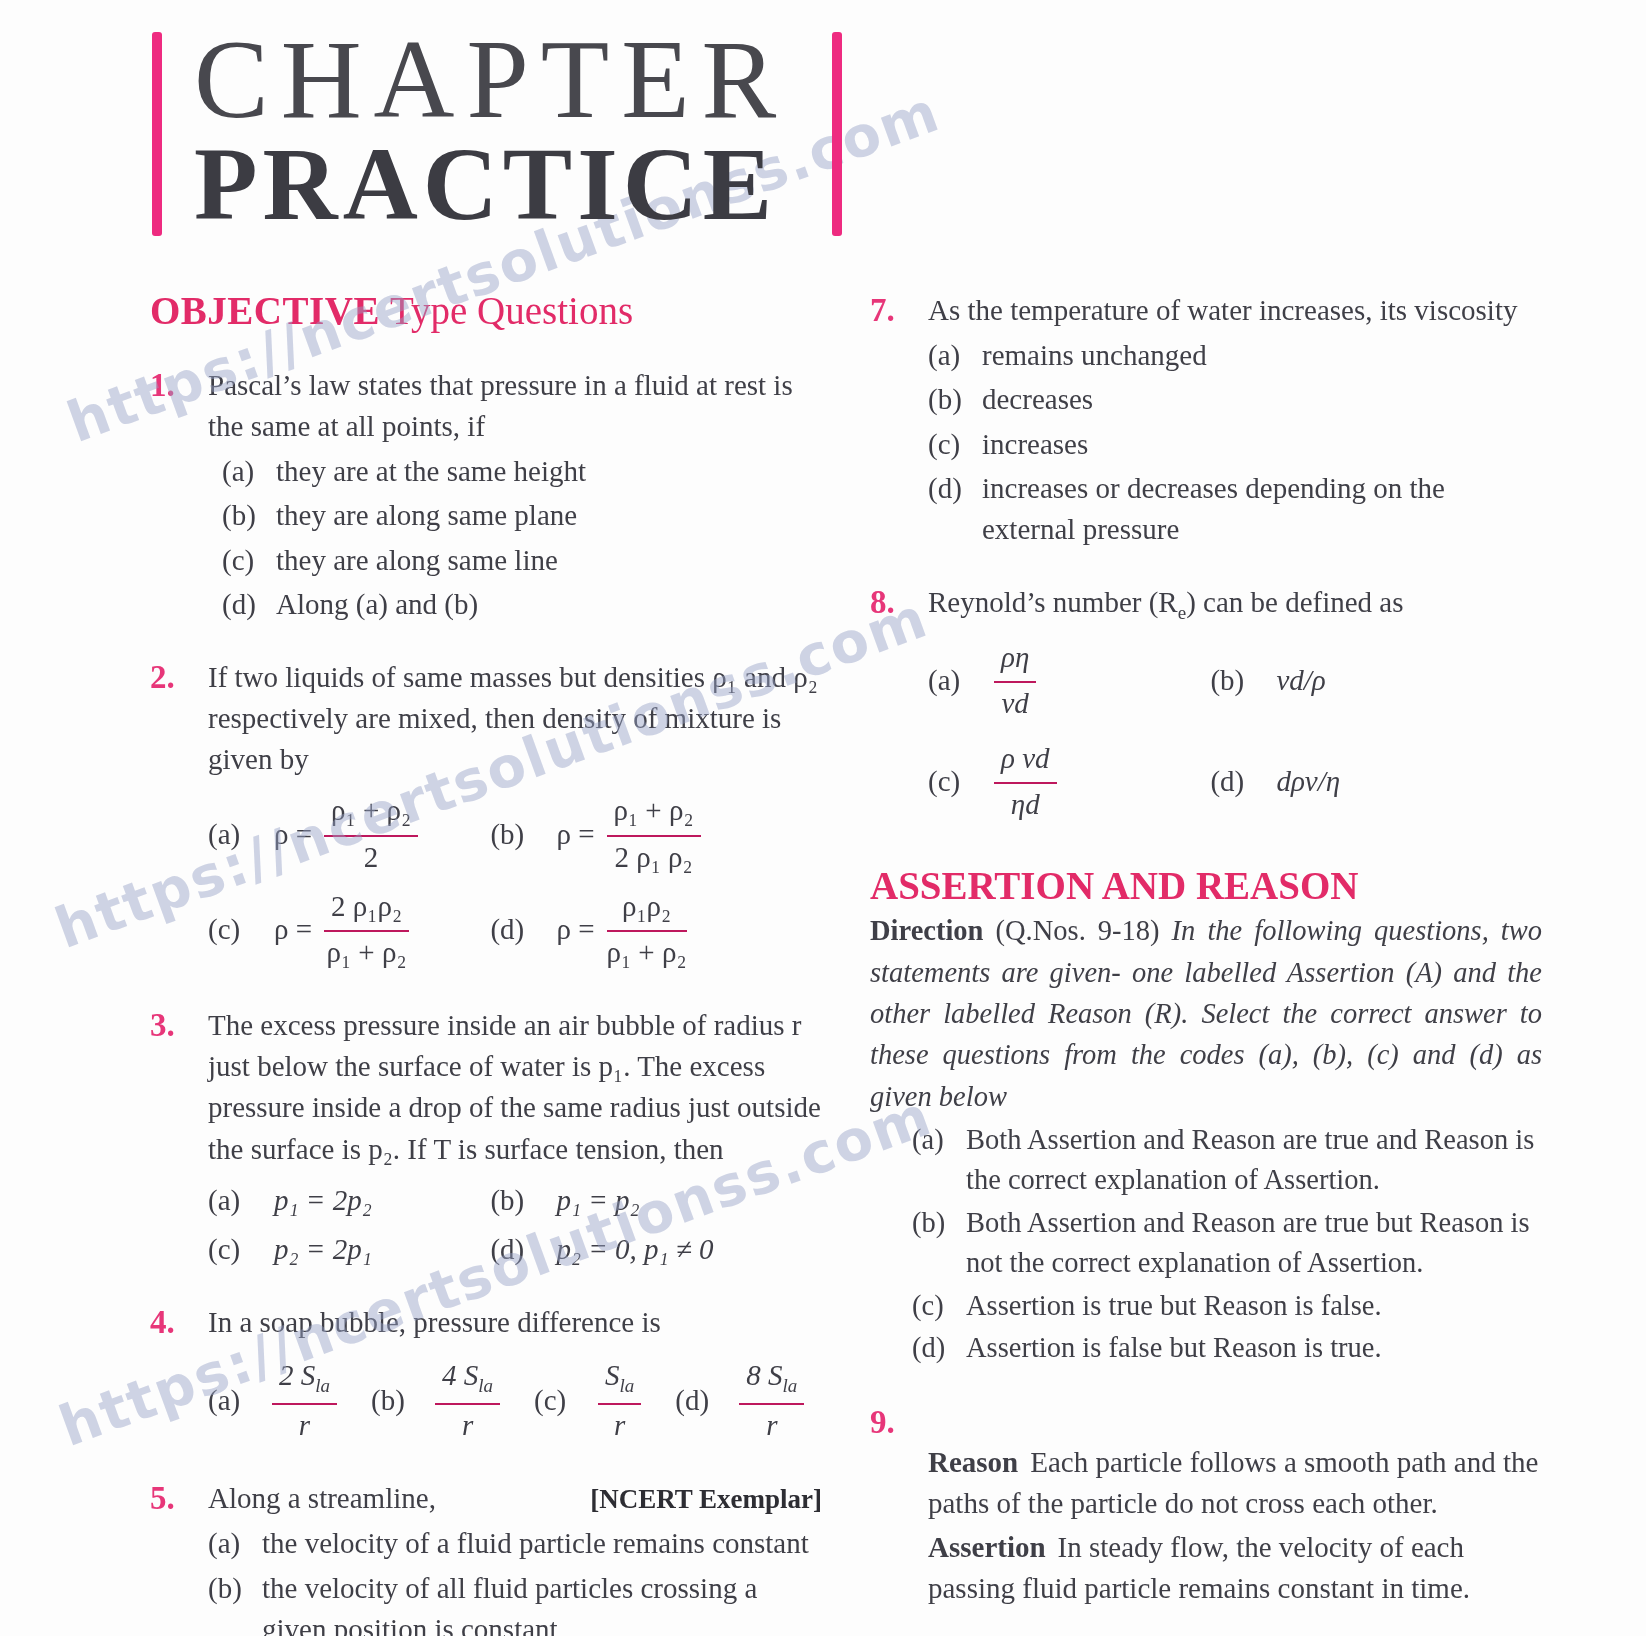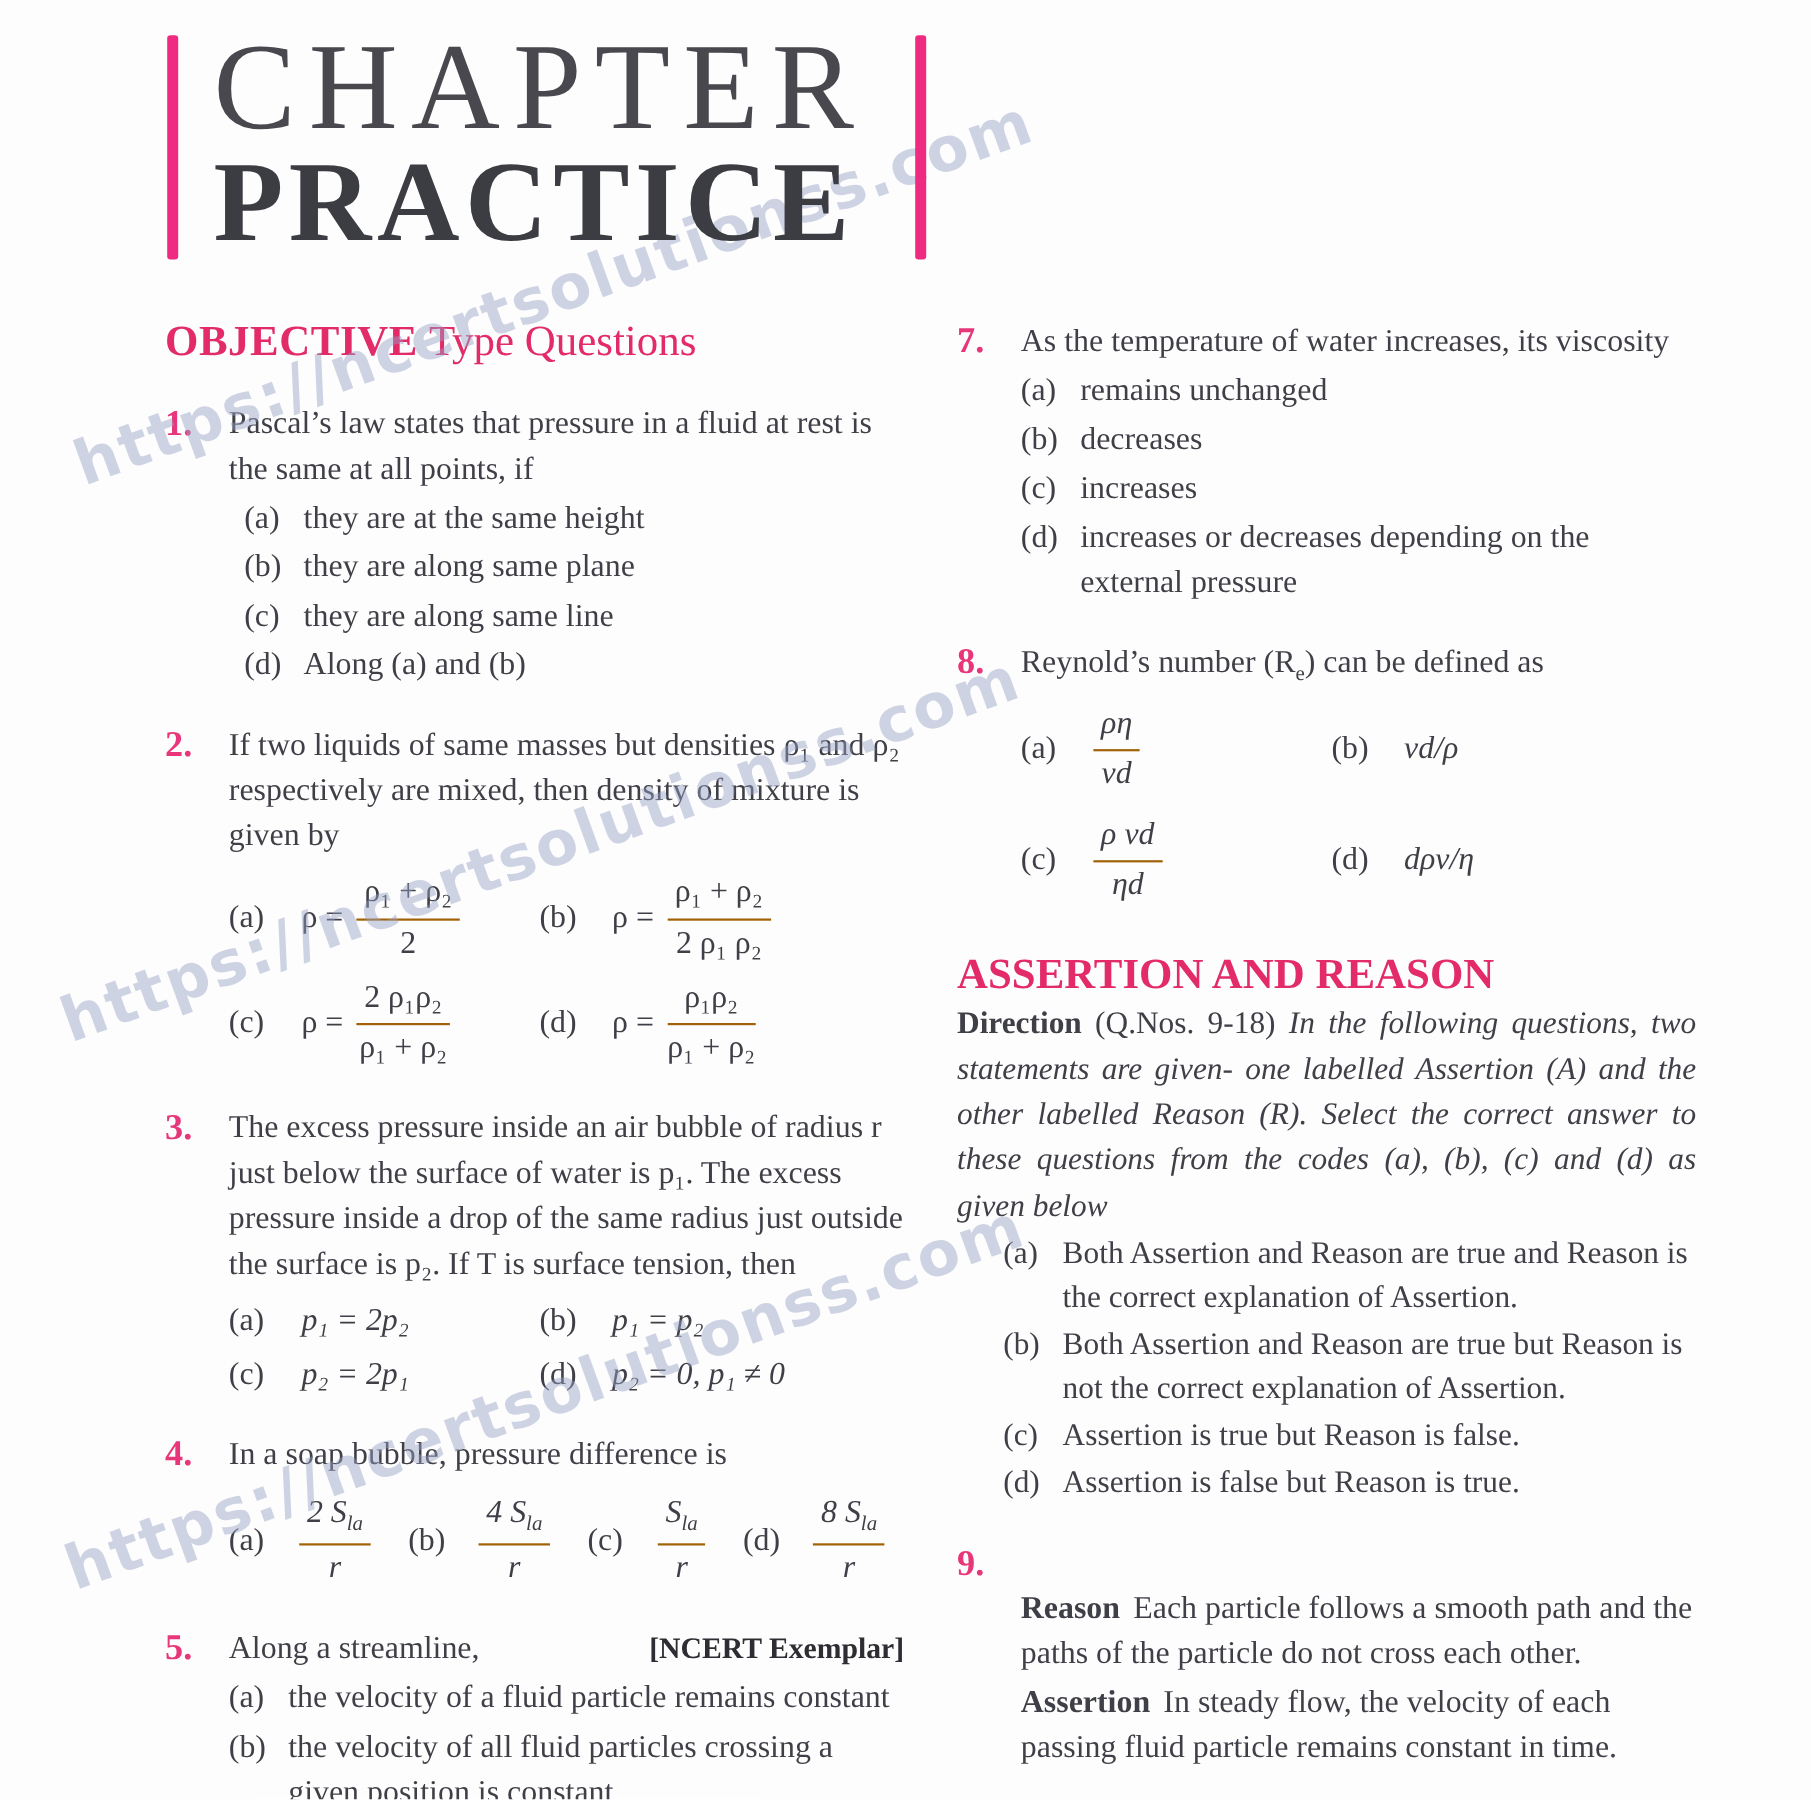--- a/index.html
+++ b/index.html
@@ -48,21 +48,21 @@
   .opts.indent { margin-left:14px; }
   .opt { display:flex; margin-top:3px; }
   .olabel { flex:0 0 54px; }
   .otext { flex:1; }
   .math { font-style:italic; }
   .grid2 { display:grid; grid-template-columns:46% 54%; row-gap:8px; margin-top:10px; align-items:center; }
   .gitem { display:flex; align-items:center; gap:12px; }
   .frow { display:flex; gap:34px; margin-top:12px; align-items:center; }
   .frow .gitem { gap:10px; }
   .frac { display:inline-block; text-align:center; vertical-align:middle; }
-  .frac .fnum { display:block; border-bottom:2px solid #a16207; padding:0 7px 3px; }
+  .frac .fnum { display:block; border-bottom:2px solid #be185d; padding:0 7px 3px; }
   .frac .fden { display:block; padding-top:0; }
   .frac.italic { font-style:italic; }
   sub.ssub { font-size:19px; }
   
   .direction { font-size:28.5px; line-height:1.45; margin-top:1px; text-align:justify; }
   .direction .dlabel { font-weight:bold; }
   .direction .dtext { font-style:italic; }
   .codes { margin-top:2px; margin-left:42px; font-size:28.5px; line-height:1.4; }
   .as-p { margin-top:26px; }
   .as-p.first { margin-top:2px; }

